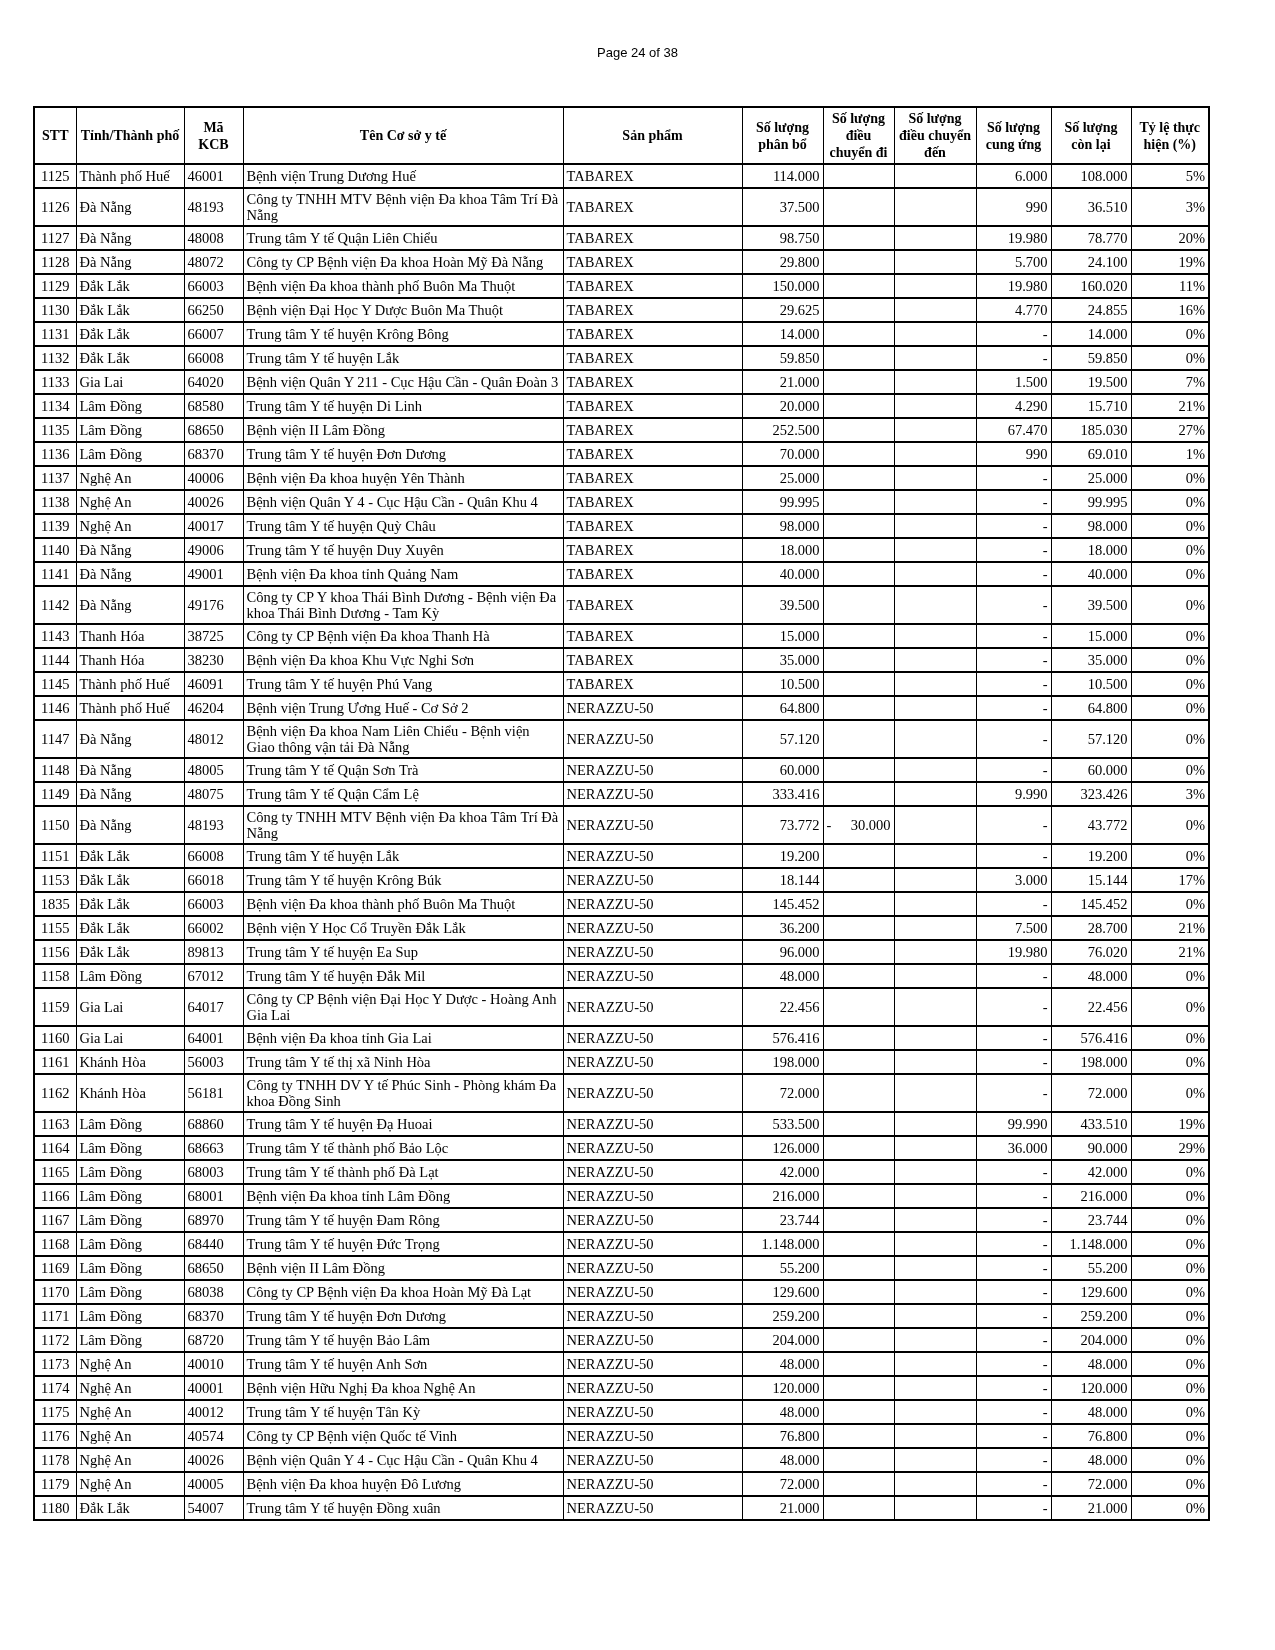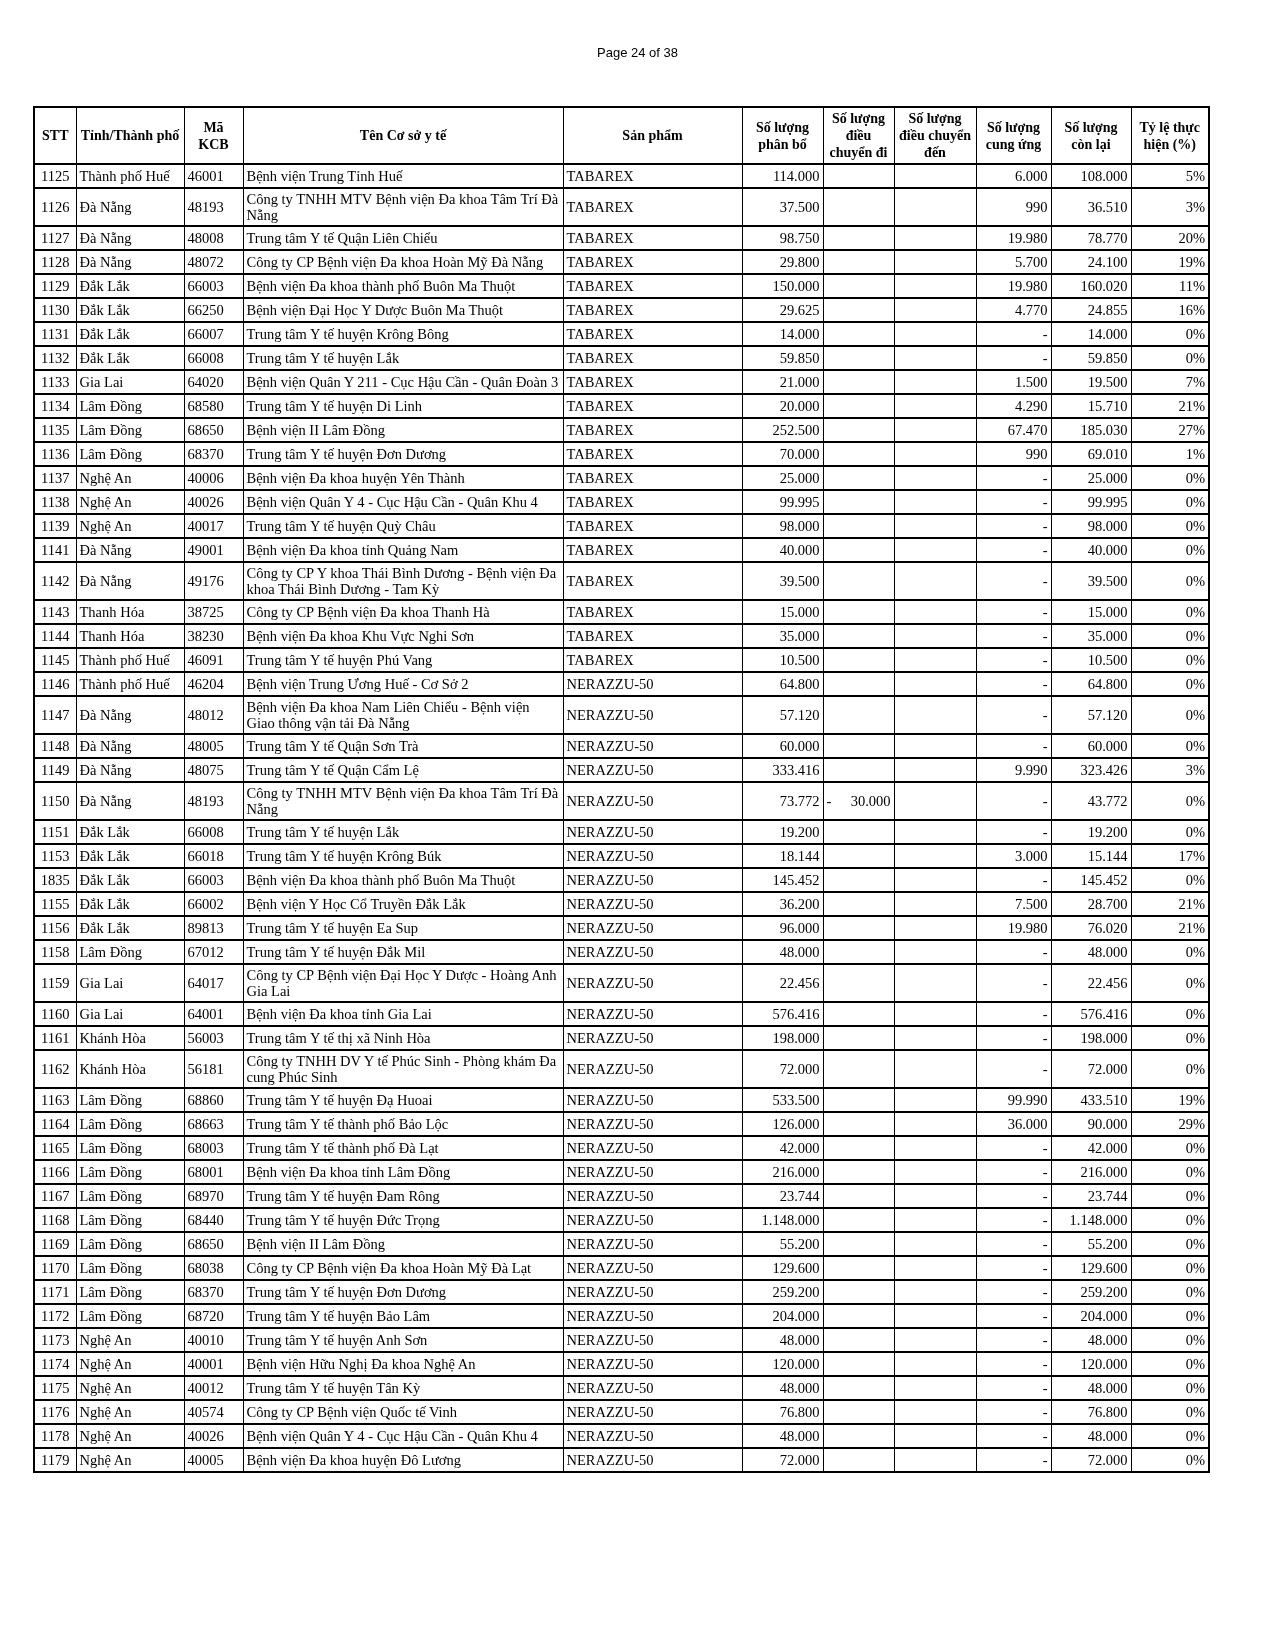--- a/index.html
+++ b/index.html
@@ -102,21 +102,21 @@
           <th>Số lượng cung ứng</th>
           <th>Số lượng còn lại</th>
           <th>Tỷ lệ thực hiện (%)</th>
         </tr>
     </thead>
     <tbody id="table-body">
         <tr>
           <td class="cell-center">1125</td>
           <td class="cell-left">Thành phố Huế</td>
           <td class="cell-left">46001</td>
-          <td class="cell-left">Bệnh viện Trung Tỉnh Huế</td>
+          <td class="cell-left">Bệnh viện Trung Dương Huế</td>
           <td class="cell-left">TABAREX</td>
           <td class="cell-num">114.000</td>
           <td class="cell-num"></td>
           <td class="cell-num"></td>
           <td class="cell-num">6.000</td>
           <td class="cell-num">108.000</td>
           <td class="cell-rate">5%</td>
         </tr>
         <tr>
           <td class="cell-center">1126</td>
@@ -291,20 +291,33 @@
           <td class="cell-center">1139</td>
           <td class="cell-left">Nghệ An</td>
           <td class="cell-left">40017</td>
           <td class="cell-left">Trung tâm Y tế huyện Quỳ Châu</td>
           <td class="cell-left">TABAREX</td>
           <td class="cell-num">98.000</td>
           <td class="cell-num"></td>
           <td class="cell-num"></td>
           <td class="cell-num cell-dash">-</td>
           <td class="cell-num">98.000</td>
+          <td class="cell-rate">0%</td>
+        </tr>
+        <tr>
+          <td class="cell-center">1140</td>
+          <td class="cell-left">Đà Nẵng</td>
+          <td class="cell-left">49006</td>
+          <td class="cell-left">Trung tâm Y tế huyện Duy Xuyên</td>
+          <td class="cell-left">TABAREX</td>
+          <td class="cell-num">18.000</td>
+          <td class="cell-num"></td>
+          <td class="cell-num"></td>
+          <td class="cell-num cell-dash">-</td>
+          <td class="cell-num">18.000</td>
           <td class="cell-rate">0%</td>
         </tr>
         <tr>
           <td class="cell-center">1141</td>
           <td class="cell-left">Đà Nẵng</td>
           <td class="cell-left">49001</td>
           <td class="cell-left">Bệnh viện Đa khoa tỉnh Quảng Nam</td>
           <td class="cell-left">TABAREX</td>
           <td class="cell-num">40.000</td>
           <td class="cell-num"></td>
@@ -549,21 +562,21 @@
           <td class="cell-num"></td>
           <td class="cell-num"></td>
           <td class="cell-num cell-dash">-</td>
           <td class="cell-num">198.000</td>
           <td class="cell-rate">0%</td>
         </tr>
         <tr>
           <td class="cell-center">1162</td>
           <td class="cell-left">Khánh Hòa</td>
           <td class="cell-left">56181</td>
-          <td class="cell-left">Công ty TNHH DV Y tế Phúc Sinh - Phòng khám Đa cung Phúc Sinh</td>
+          <td class="cell-left">Công ty TNHH DV Y tế Phúc Sinh - Phòng khám Đa khoa Đồng Sinh</td>
           <td class="cell-left">NERAZZU-50</td>
           <td class="cell-num">72.000</td>
           <td class="cell-num"></td>
           <td class="cell-num"></td>
           <td class="cell-num cell-dash">-</td>
           <td class="cell-num">72.000</td>
           <td class="cell-rate">0%</td>
         </tr>
         <tr>
           <td class="cell-center">1163</td>
@@ -764,17 +777,30 @@
           <td class="cell-center">1179</td>
           <td class="cell-left">Nghệ An</td>
           <td class="cell-left">40005</td>
           <td class="cell-left">Bệnh viện Đa khoa huyện Đô Lương</td>
           <td class="cell-left">NERAZZU-50</td>
           <td class="cell-num">72.000</td>
           <td class="cell-num"></td>
           <td class="cell-num"></td>
           <td class="cell-num cell-dash">-</td>
           <td class="cell-num">72.000</td>
+          <td class="cell-rate">0%</td>
+        </tr>
+        <tr>
+          <td class="cell-center">1180</td>
+          <td class="cell-left">Đắk Lắk</td>
+          <td class="cell-left">54007</td>
+          <td class="cell-left">Trung tâm Y tế huyện Đồng xuân</td>
+          <td class="cell-left">NERAZZU-50</td>
+          <td class="cell-num">21.000</td>
+          <td class="cell-num"></td>
+          <td class="cell-num"></td>
+          <td class="cell-num cell-dash">-</td>
+          <td class="cell-num">21.000</td>
           <td class="cell-rate">0%</td>
         </tr>
       </tbody>
   </table>
 </div>
 
 </body></html>

